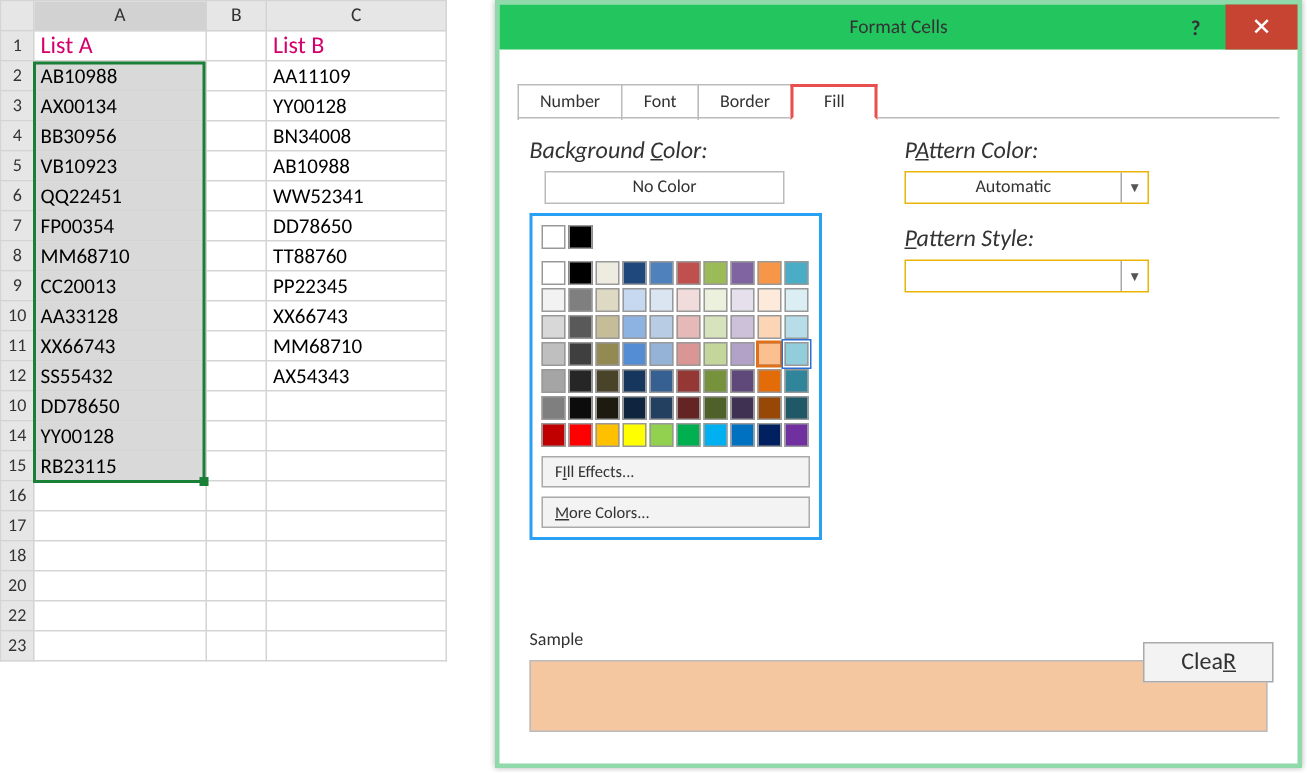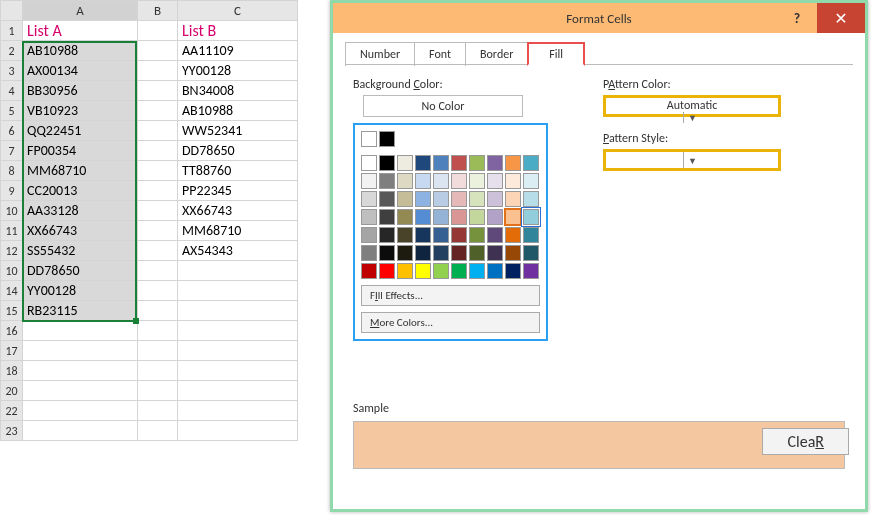--- a/index.html
+++ b/index.html
@@ -17,51 +17,51 @@
 .sheet .colC { width: 120px; }
 .sheet td.cell { padding: 0 4px; height: 20px; color: #000; }
 .sheet td.hdr { color: #d6006c; font-weight: normal; font-size: 16px; }
 .sheet td.sel { background: #d9d9d9; }
 .sheet td.corner { background: #e6e6e6; }
 .selbox { position: absolute; border: 2px solid #1a7f37; pointer-events: none; }
 .selbox .handle { position: absolute; right: -4px; bottom: -4px; width: 6px; height: 6px; background: #1a7f37; }
 
 
 .dialog { position: absolute; left: 330px; top: 0; width: 538px; height: 512px; border: 3px solid #8fd9ab; background: #fff; box-shadow: 0 0 4px rgba(0,0,0,.3); }
-.titlebar { height: 30px; background: #fdba74; display: flex; align-items: center; position: relative; }
+.titlebar { height: 30px; background: #22c55e; display: flex; align-items: center; position: relative; }
 .titlebar .title { position: absolute; left: 50%; transform: translateX(-50%); color: #333; font-size: 13px; }
 .titlebar .tbtns { position: absolute; right: 0; top: 0; display: flex; height: 100%; }
 .tbtn { width: 40px; height: 100%; display: flex; align-items: center; justify-content: center; font-size: 14px; color: #333; }
 .tbtn.close { background: #c74433; color: #fff; font-size: 16px; width: 48px; }
 .tbtn.help { font-weight: bold; }
 
-.tabstrip { display: flex; margin: 8px 0 0 12px; position: relative; }
+.tabstrip { display: flex; margin: 22px 0 0 12px; position: relative; }
 .tab { padding: 4px 14px; border: 1px solid #bbb; border-bottom: none; background: #fff; font-size: 12px; color: #333; margin-right: -1px; position: relative; top: 1px; }
 .tab.active { border: 2px solid #e94f4f; border-bottom: 2px solid #fff; z-index: 2; padding: 3px 20px; }
 .tabline { position: absolute; left: 12px; right: 12px; height: 1px; background: #bbb; margin-top: -1px; }
 
 .panel { padding: 12px 20px 10px 20px; position: relative; }
-.seclabel { font-size: 12px; color: #333; margin-bottom: 4px; }
+.seclabel { font-size: 16px; color: #333; margin-bottom: 4px; font-style: italic; }
 .seclabel .ul { text-decoration: underline; }
 
 .leftcol { width: 200px; float: left; }
 .rightcol { margin-left: 250px; width: 240px; }
 
 .nocolor { border: 1px solid #bbb; height: 22px; width: 160px; margin-left: 10px; text-align: center; font-size: 12px; line-height: 20px; color: #333; }
 
 .palette-wrap { border: 2px solid #2aa0f5; padding: 6px; margin-top: 6px; width: 195px; }
 .palette { display: grid; grid-template-columns: repeat(10, 16px); gap: 2px; margin-bottom: 6px; }
 .swatch { width: 16px; height: 16px; border: 1px solid #999; }
 .swatch.sel { outline: 2px solid #e0701a; outline-offset: -1px; }
 .swatch.sel2 { outline: 1px solid #2a6fd6; outline-offset: 1px; }
 .palette-btns { display: flex; gap: 6px; margin-top: 4px; flex-direction: column; }
 .pbtn { font-size: 11px; padding: 3px 8px; border: 1px solid #aaa; background: #f3f3f3; color: #333; }
 .pbtn .ul { text-decoration: underline; }
 
-.combo { width: 178px; height: 22px; border: 3px solid #eab308; display: flex; align-items: center; margin-bottom: 14px; flex-direction: column; }
+.combo { width: 163px; height: 22px; border: 1px solid #eab308; display: flex; align-items: center; margin-bottom: 14px; }
 .combo .ctext { flex: 1; text-align: center; font-size: 12px; color: #333; }
 .combo .carrow { width: 18px; height: 100%; border-left: 1px solid #aaa; display: flex; align-items: center; justify-content: center; font-size: 9px; color: #555; }
 
 .sample-area { clear: both; padding-top: 60px; }
 .sample-label { font-size: 12px; color: #333; }
 .sample-box { border: 1px solid #bbb; height: 48px; margin-top: 6px; background: #f4c7a1; }
 
 .bottom-btns { position: absolute; right: 16px; bottom: 12px; display: flex; gap: 10px; }
 .bottom-btns.clear { bottom: 54px; }
 .btn { font-size: 16px; padding: 3px 24px; border: 1px solid #aaa; background: #f3f3f3; color: #333; }

